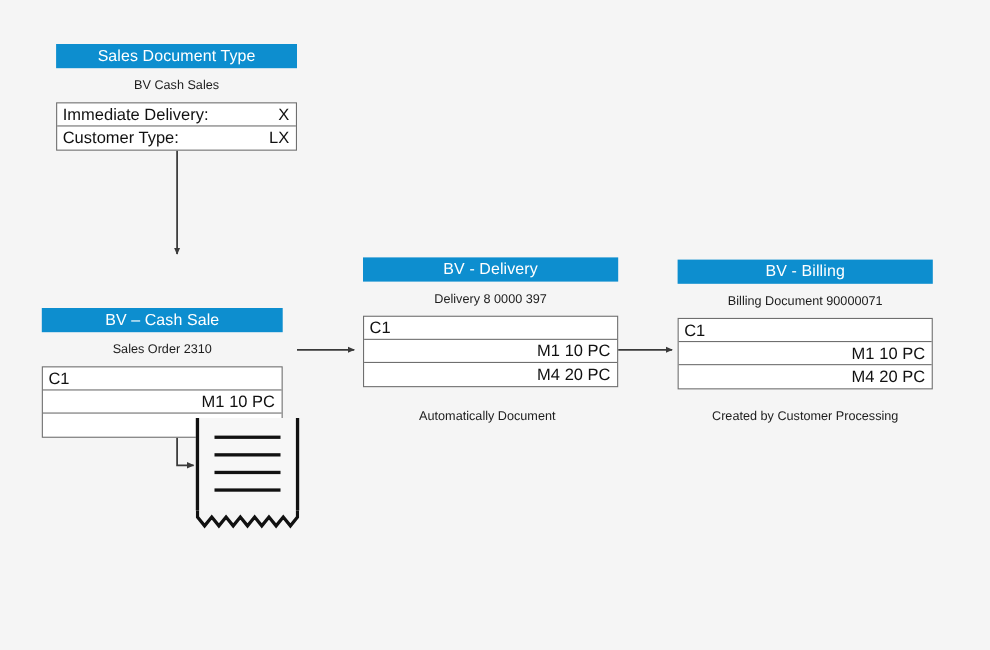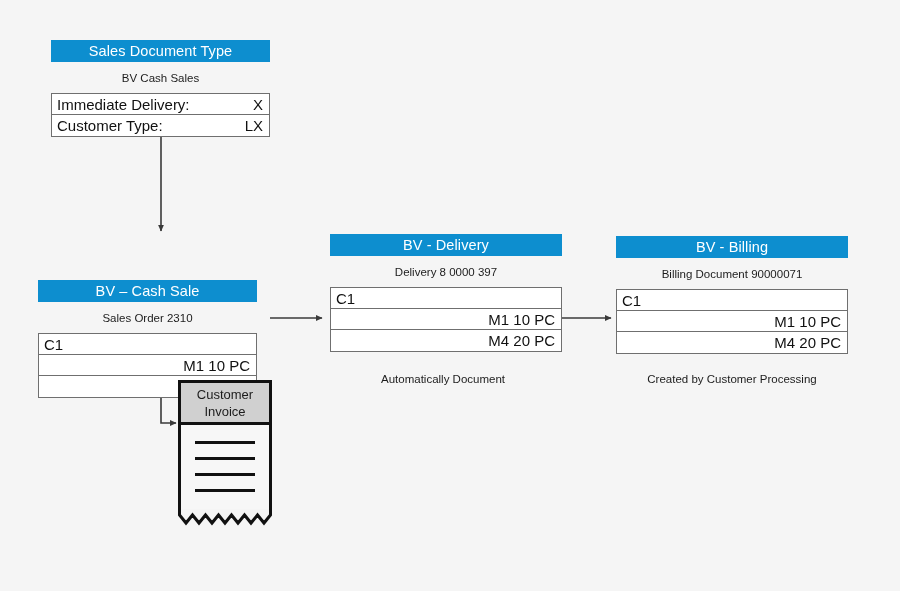--- a/index.html
+++ b/index.html
@@ -234,24 +234,20 @@
       </div>
       <div class="row">
         <span class="cell-mid">M4</span>
         <span class="cell-right">20 PC</span>
       </div>
     </div>
   </div>
   <div class="node-footnote" style="left:616px; top:373px; width:232px;">Created by Customer Processing</div>
 
   <div class="receipt">
-    <div class="receipt-head">
-      <span>Customer</span>
-      <span>Invoice</span>
-    </div>
     <div class="receipt-body">
       <div class="receipt-line"></div>
       <div class="receipt-line"></div>
       <div class="receipt-line"></div>
       <div class="receipt-line"></div>
     </div>
     <svg class="receipt-zig" width="94" height="18" viewBox="0 0 94 18" xmlns="http://www.w3.org/2000/svg">
       <path d="M1.5,0 L1.5,7 L8,15 L14.5,7 L21,15 L27.5,7 L34,15 L40.5,7 L47,15
                L53.5,7 L60,15 L66.5,7 L73,15 L79.5,7 L86,15 L92.5,7 L92.5,0" fill="none" stroke="#111111" stroke-width="3" stroke-linejoin="miter"></path>
     </svg>

